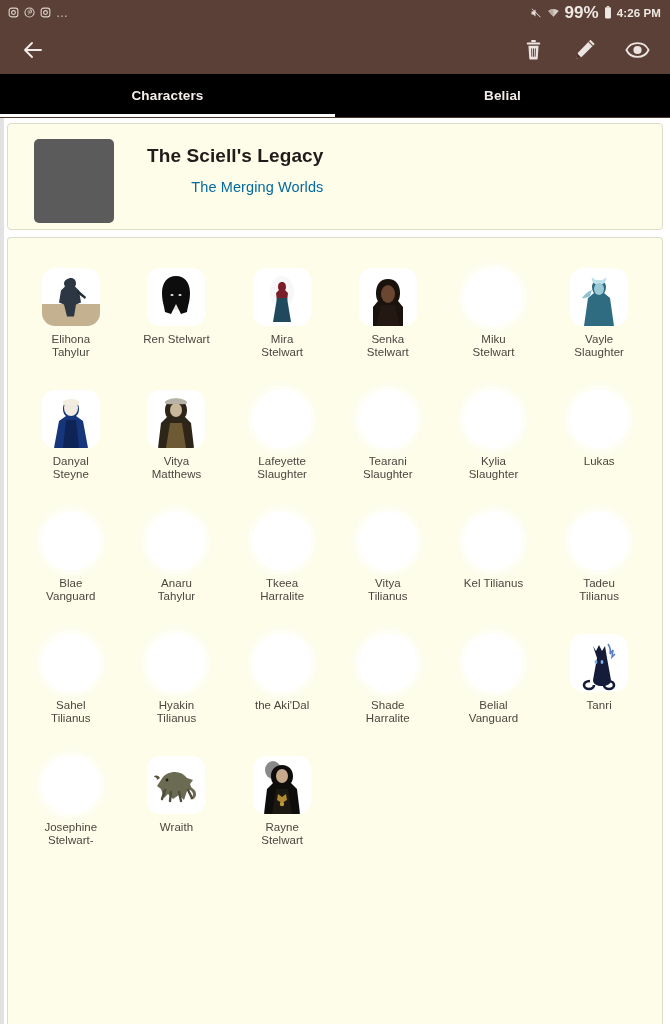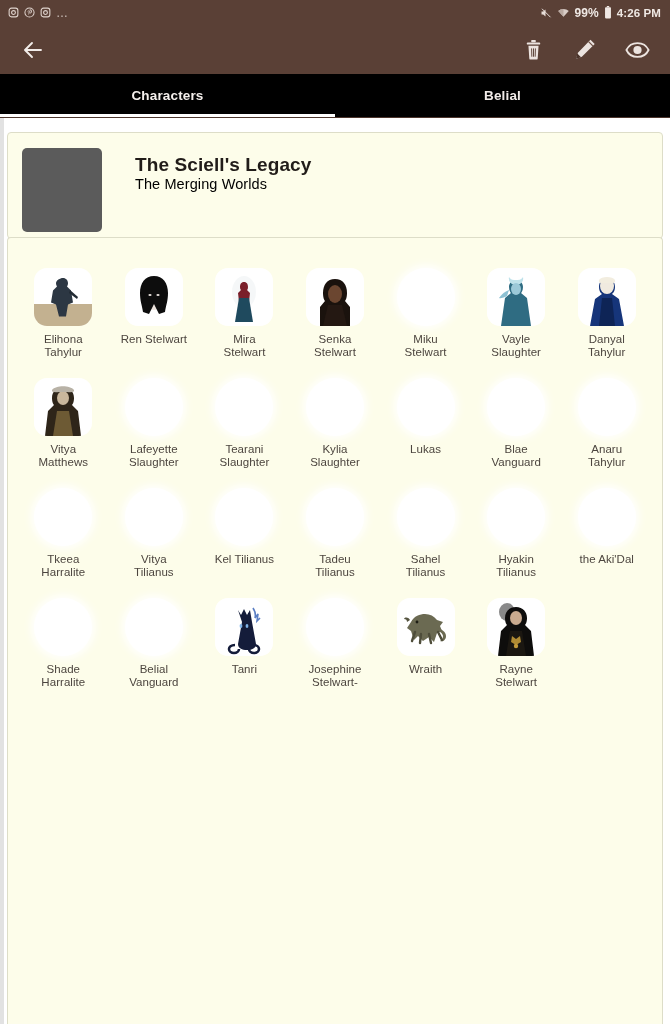--- a/index.html
+++ b/index.html
@@ -28,21 +28,21 @@
     display: flex;
     align-items: center;
     padding: 0 9px 0 8px;
     color: #e7ddd8;
     font-size: 11px;
   }
   .status-left { display: flex; align-items: center; gap: 5px; }
   .status-right { margin-left: auto; display: flex; align-items: center; gap: 5px; }
   .sbicon { display: inline-flex; align-items: center; justify-content: center; }
   .sb-dots { font-size: 12px; letter-spacing: 1px; color: #cfc3bd; line-height: 8px; }
-  .battery-pct { font-size: 12px; font-weight: 700; color: #efe8e4; letter-spacing: .1px; }
+  .battery-pct { font-size: 17px; font-weight: 700; color: #efe8e4; letter-spacing: .1px; }
   .clock { font-size: 11.5px; font-weight: 700; color: #efe8e4; letter-spacing: .1px; }
 
   
   .actionbar {
     height: 49px;
     background: #5a4036;
     display: flex;
     align-items: center;
     padding: 0 18px 0 14px;
     position: relative;
@@ -102,59 +102,60 @@
 
   .card {
     position: absolute;
     left: 7px;
     right: 7px;
     background: #fdfdea;
     border: 1px solid #ddddc8;
     border-radius: 4px;
   }
   .header-card {
-    top: 14px;
+    top: 5px;
     height: 107px;
     display: flex;
     align-items: flex-start;
-    padding: 15px 14px;
+    padding: 15px 26px;
+    text-align: right;
   }
   .thumb {
     width: 80px; height: 84px;
     background: #5b5b5b;
     border-radius: 5px;
     flex: 0 0 auto;
   }
   .header-text { padding: 6px 0 0 33px; }
   .story-title {
     font-size: 19px;
     font-weight: 700;
     color: #211c19;
     letter-spacing: .1px;
   }
   .story-sub {
-    margin-top: 0;
+    margin-top: 12px;
     font-size: 14.5px;
-    color: #000000;
+    color: #0369a1;
     letter-spacing: .1px;
   }
 
   .grid-card {
     top: 119px;
     bottom: 0;
     padding: 22px 10px 10px 10px;
     overflow: hidden;
     border-bottom: none;
     border-radius: 4px 4px 0 0;
   }
 
   .grid {
     display: grid;
-    grid-template-columns: repeat(7, 1fr);
-    row-gap: 0px;
+    grid-template-columns: repeat(6, 1fr);
+    row-gap: 12px;
   }
 
   .cell {
     display: flex;
     flex-direction: column;
     align-items: center;
     padding-top: 8px;
     height: 110px;
     cursor: pointer;
   }
@@ -367,21 +368,21 @@
             <div class="avatar">
               <svg viewBox="0 0 58 58">
                 <rect width="58" height="58" fill="url(#g-danyal)"></rect>
     <path d="M29 10c5 0 8 4 8 9s-3 7-3 7l7 5 5 27H12l5-27 7-5s-3-2-3-7 3-9 8-9z" fill="#16357a"></path>
     <ellipse cx="29" cy="18" rx="7" ry="8" fill="#f0eadf"></ellipse>
     <path d="M21 12c2-4 14-4 16 0 1 4-3 3-8 3s-9 1-8-3z" fill="#f2eddf"></path>
     <path d="M24 30h10l3 28H21z" fill="#0e2456"></path>
               </svg>
             </div>
             <div class="cell-label">Danyal
-Tahylur</div>
+Steyne</div>
           </div>
           <div class="cell">
             <div class="avatar">
               <svg viewBox="0 0 58 58">
                 <rect width="58" height="58" fill="url(#g-divine)"></rect>
     <path d="M29 9c7 0 11 5 11 11 0 5-2 7-2 7l6 6 3 25H11l3-25 6-6s-2-2-2-7c0-6 4-11 11-11z" fill="#2e2519"></path>
     <ellipse cx="29" cy="20" rx="6" ry="7" fill="#c9b79c"></ellipse>
     <path d="M18 12c4-5 18-5 22 0 1 3-4 2-11 2s-12 1-11-2z" fill="#b8b2a6"></path>
     <path d="M23 33h12l4 25H19z" fill="#6d5a34"></path>
               </svg>

